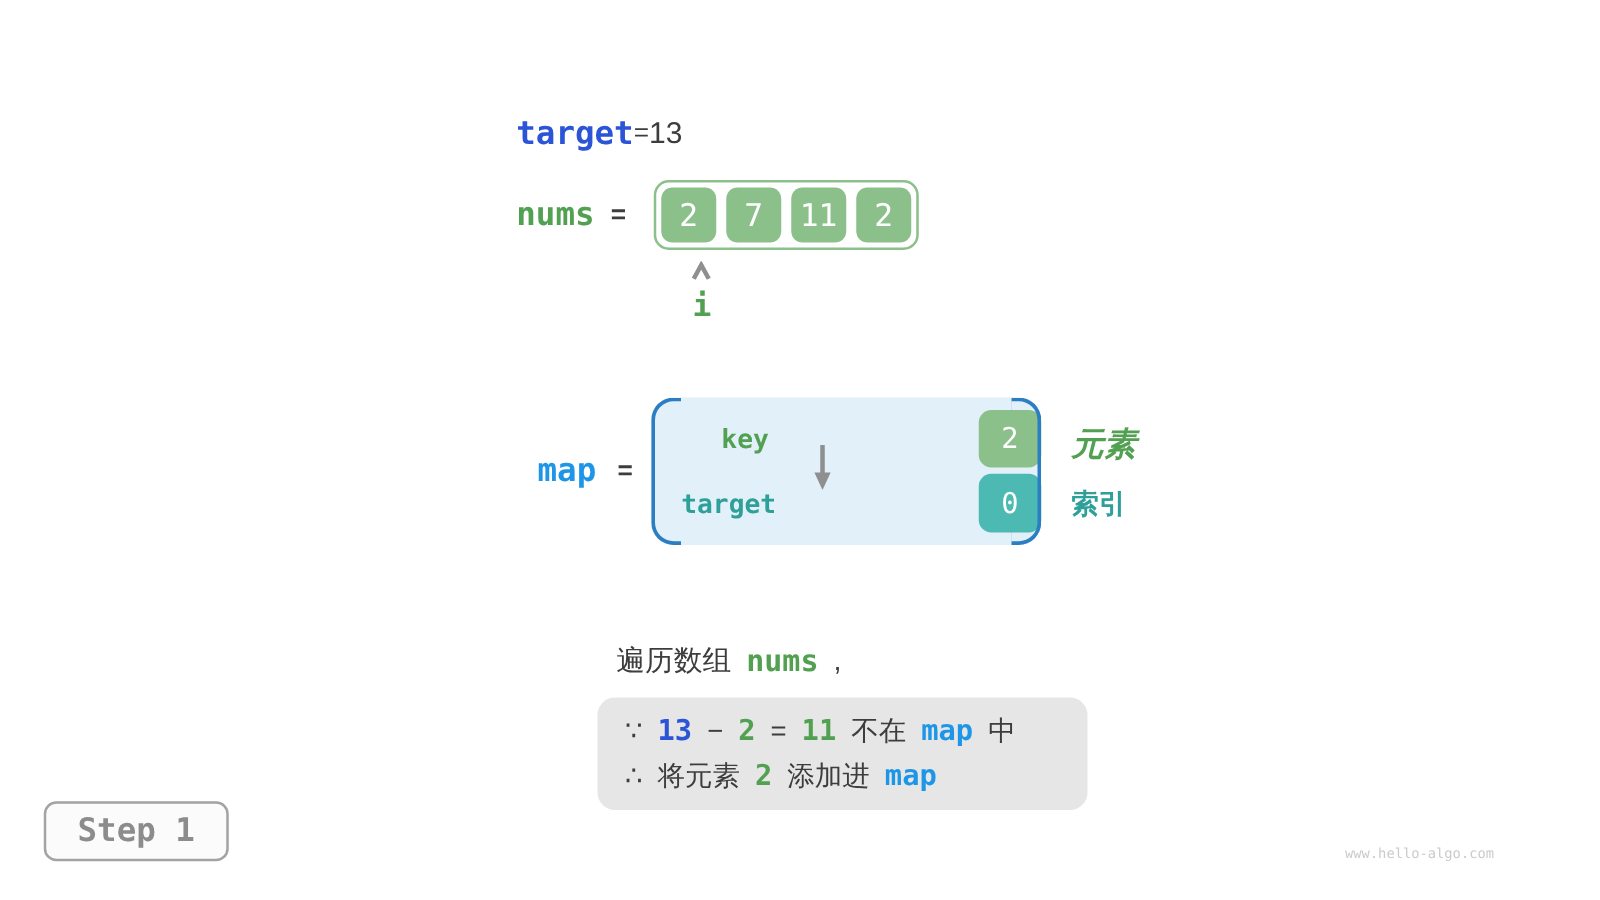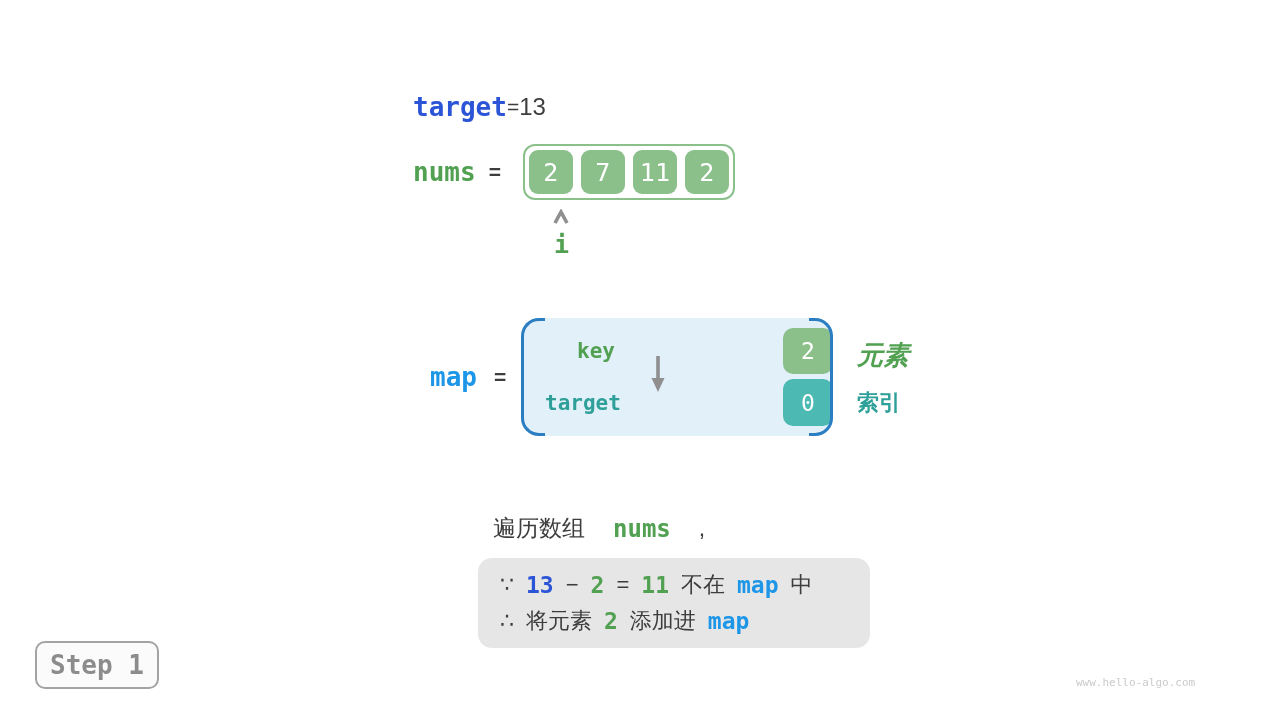--- a/index.html
+++ b/index.html
@@ -80,40 +80,40 @@
   }
   .kv-key   { background:var(--green-fill); }
   .kv-value { background:var(--teal-fill); height:47px; }
   .kv-arrow { left:649px; top:354px; }
 
   
   .legend-element { left:857px; top:338px; font-size:26px; font-weight:bold; color:var(--green);font-style:italic; }
   .legend-index   { left:857px; top:388px; font-size:22px; font-weight:bold; color:var(--teal); }
 
   
-  .caption-row { left:493px; top:513px; display:flex; align-items:center; gap:28px; font-size:23px; }
+  .caption-row { left:493px; top:513px; display:flex; align-items:center; gap:12px; font-size:23px; }
   .caption-code { font-size:24px; }
 
   
   .note-box {
     left:478px; top:558px; width:392px;
     background:var(--note-bg); border-radius:14px;
     padding:9px 22px;
   }
   .note-line { display:flex; align-items:center; gap:12px; height:36px; font-size:22px; }
   .code-b { font-family:"DejaVu Sans Mono", monospace; font-weight:bold; font-size:23px; }
   .c-blue { color:var(--blue); }
   .c-green { color:var(--green); }
   .c-azure { color:var(--azure); }
 
   
   .step-badge {
     left:35px; top:641px;
     background:var(--muted-bg); border:2px solid var(--muted-border);
-    border-radius:10px; padding:7px 13px;
+    border-radius:10px; padding:7px 25px;
   }
   .step-badge-label {
     font-family:"DejaVu Sans Mono", monospace; font-weight:bold;
     font-size:26px; color:var(--muted-text);
   }
 
   
   .watermark {
     left:1076px; top:676px;
     font-family:"DejaVu Sans Mono", monospace; font-size:11px;

